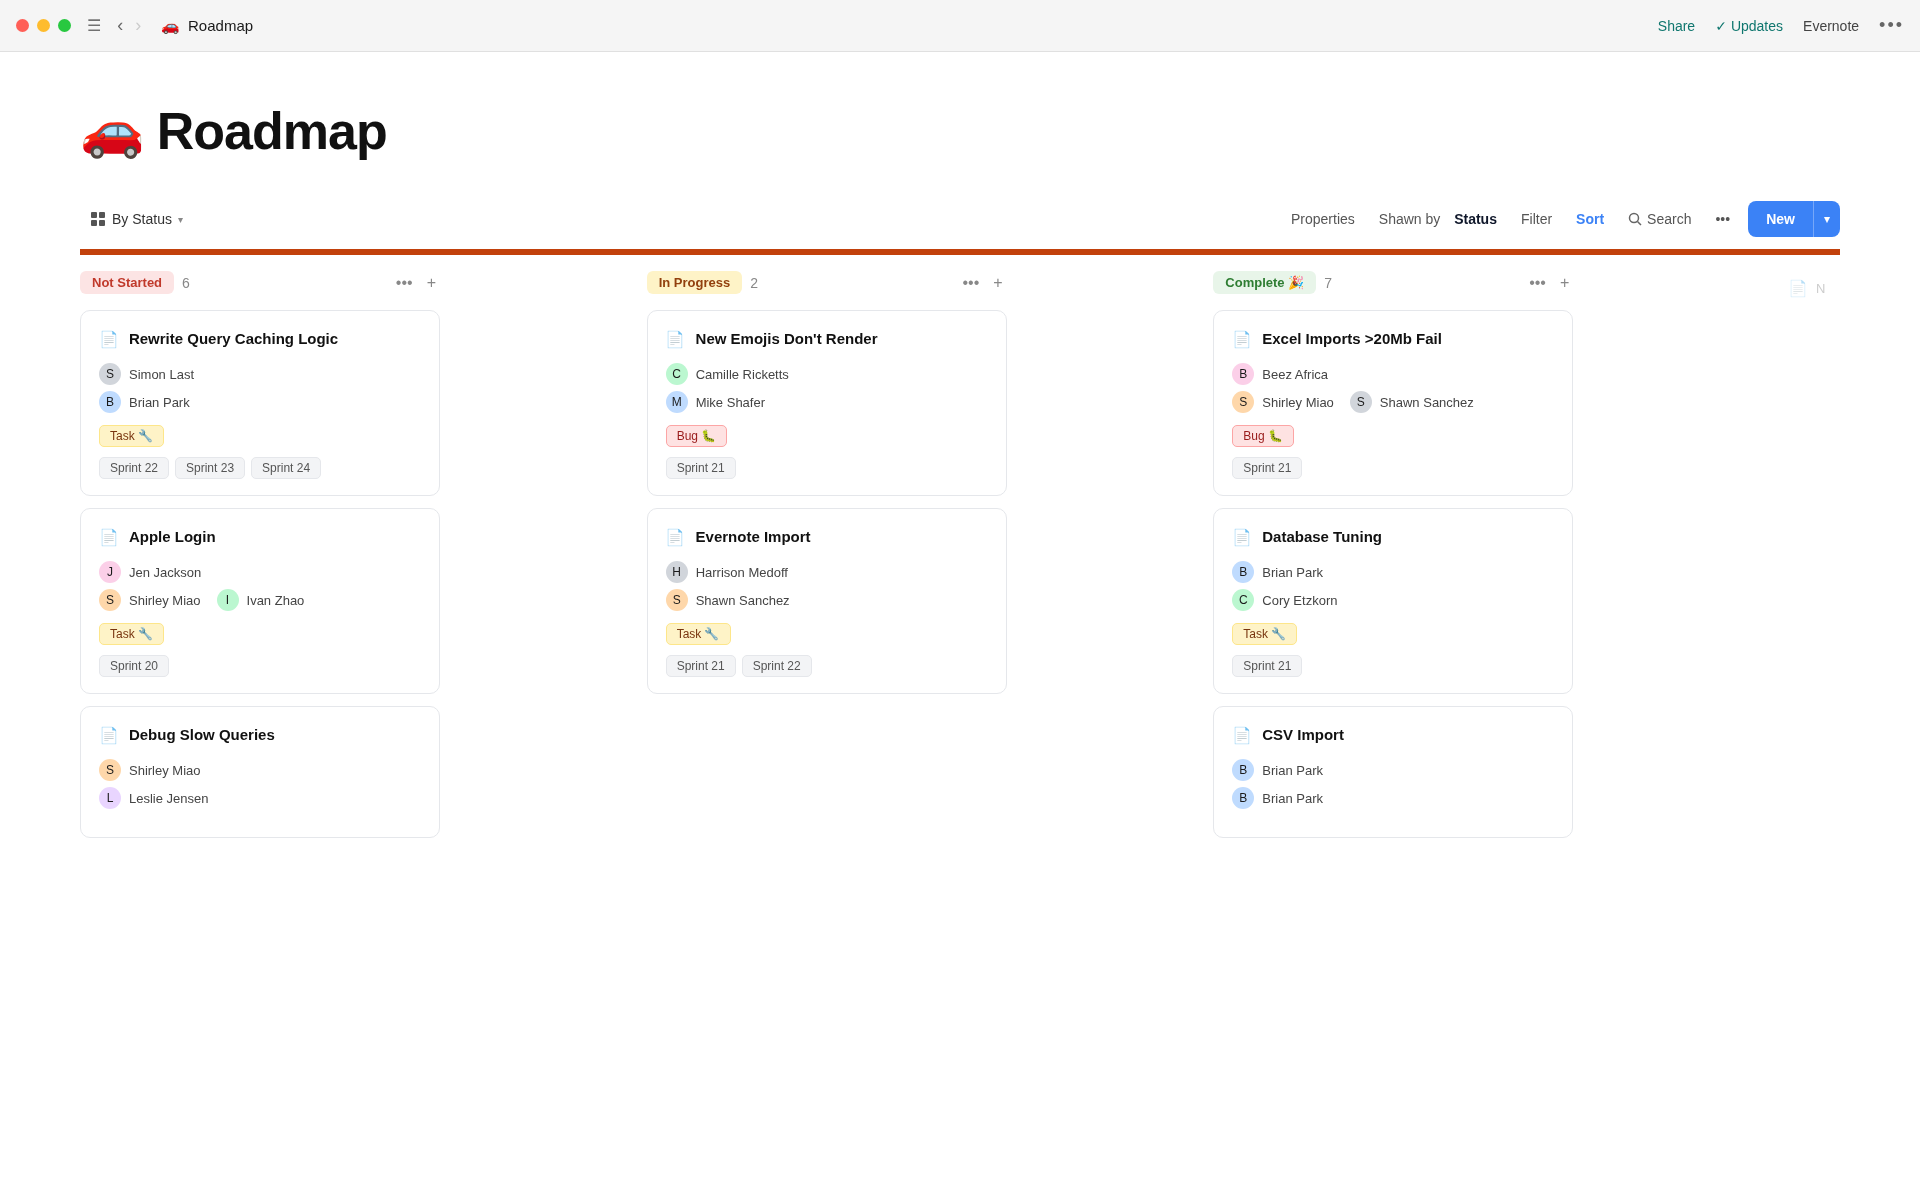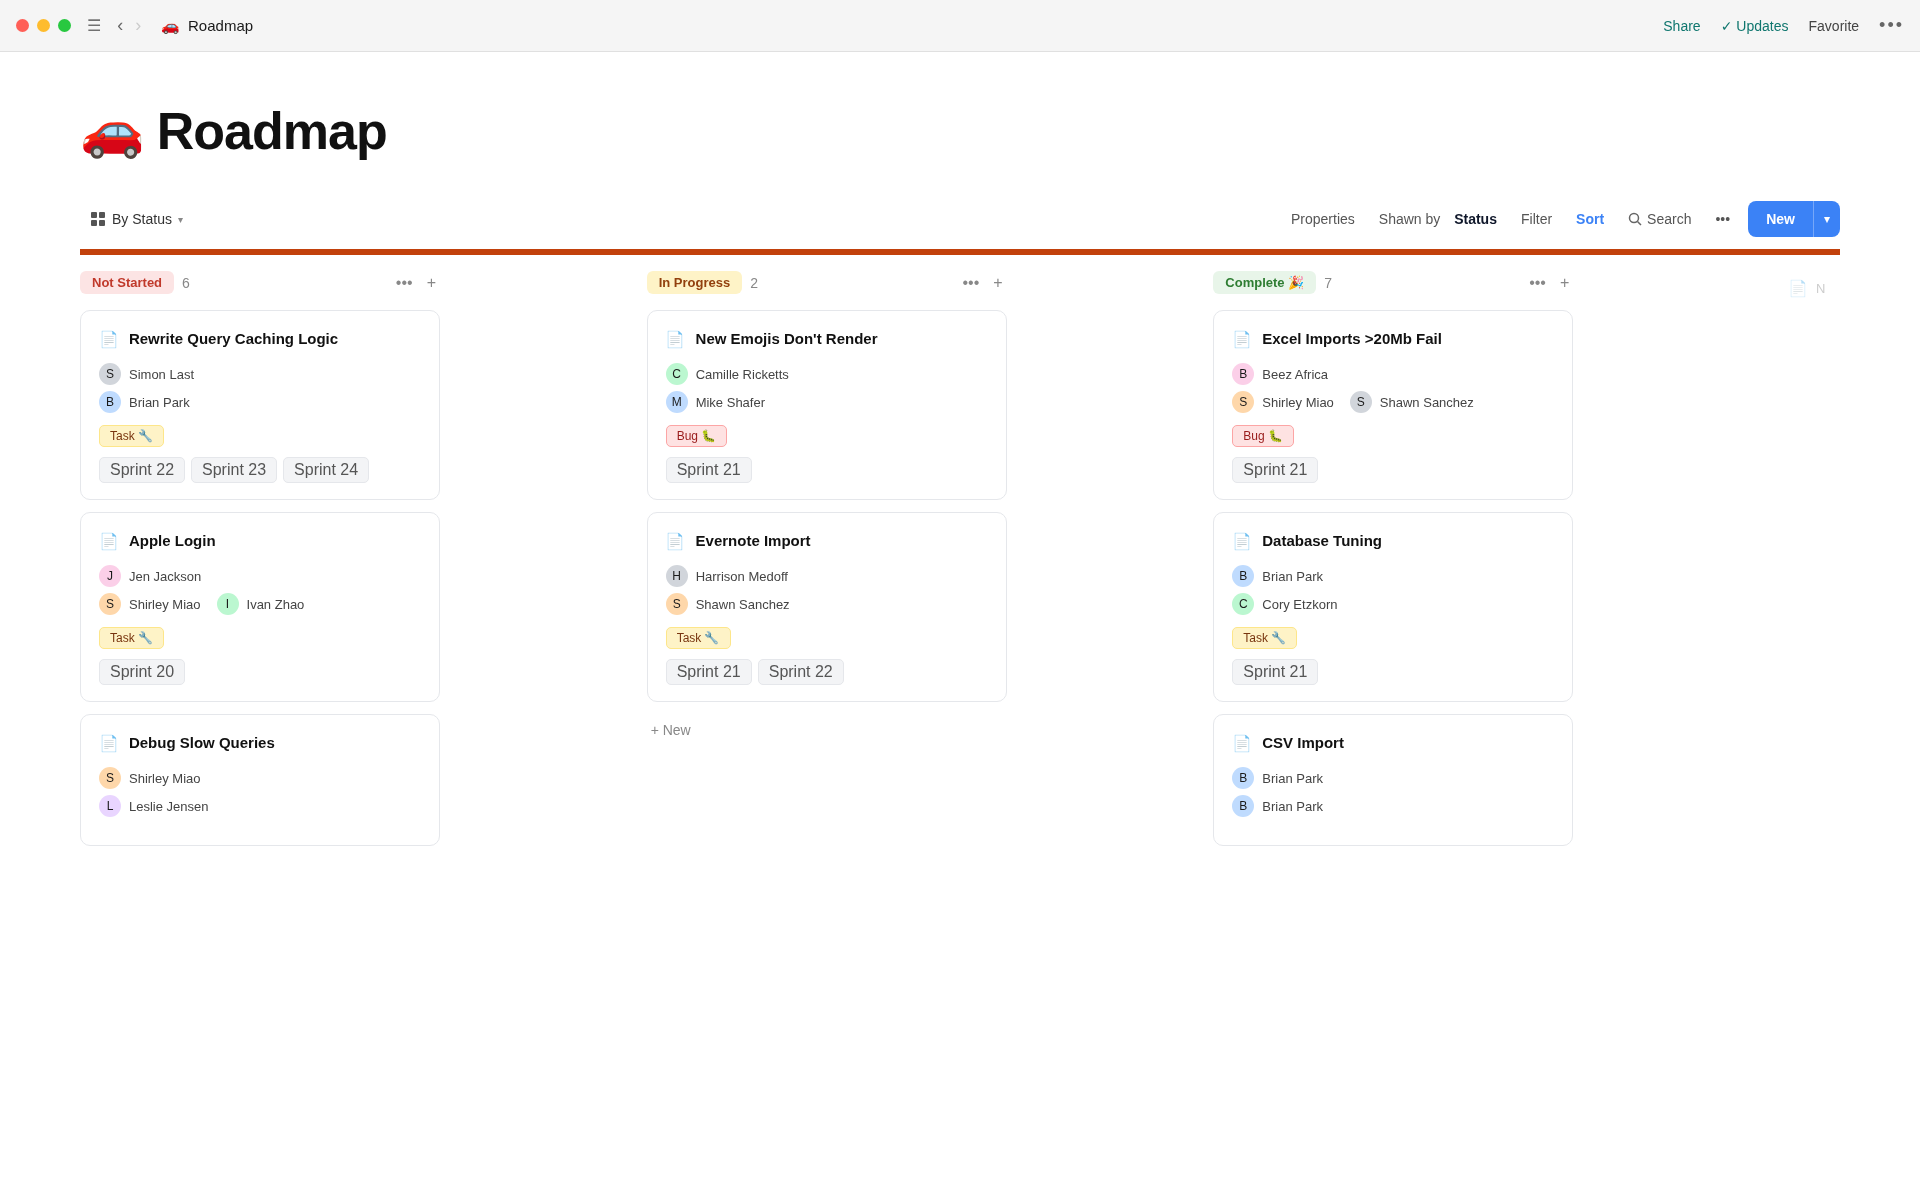--- a/index.html
+++ b/index.html
@@ -331,21 +331,21 @@
     }
 
     .card-sprints {
       display: flex;
       flex-wrap: wrap;
       gap: 6px;
     }
     .sprint-tag {
       padding: 3px 10px;
       border-radius: 5px;
-      font-size: 16px;
+      font-size: 12px;
       background: #f3f4f6;
       color: #555;
       border: 1px solid #e5e7eb;
     }
 
     
     .hidden-col-header {
       display: flex;
       align-items: center;
       gap: 8px;
@@ -402,21 +402,21 @@
   </div>
   <div class="titlebar-actions">
     <div class="titlebar-action">
       <span>Share</span>
     </div>
     <div class="titlebar-action">
       <span>✓</span>
       <span>Updates</span>
     </div>
     <div class="titlebar-action favorite">
-      <span>Favorite</span>
+      <span>Evernote</span>
     </div>
     <div class="titlebar-dots">•••</div>
   </div>
 </div>
 
 <div class="page-content">
 
   <div class="page-title-row">
     <span class="page-title-emoji">🚗</span>
     <span class="page-title-text">Roadmap</span>
@@ -590,21 +590,20 @@
           </div>
           </div>
           <div class="card-tags">
             <span class="tag tag-task">Task 🔧</span>
           </div>
           <div class="card-sprints">
             <span class="sprint-tag">Sprint 21</span>
             <span class="sprint-tag">Sprint 22</span>
           </div>
         </div>
-        <div class="add-new-in-col">+ New</div>
       </div>
       <div class="kanban-column">
         <div class="column-header">
           <span class="column-status-badge badge-complete">Complete 🎉</span>
           <span class="column-count">7</span>
           <div class="column-actions">
     <button class="col-action-btn">•••</button>
     <button class="col-action-btn">+</button>
   </div>
         </div>

